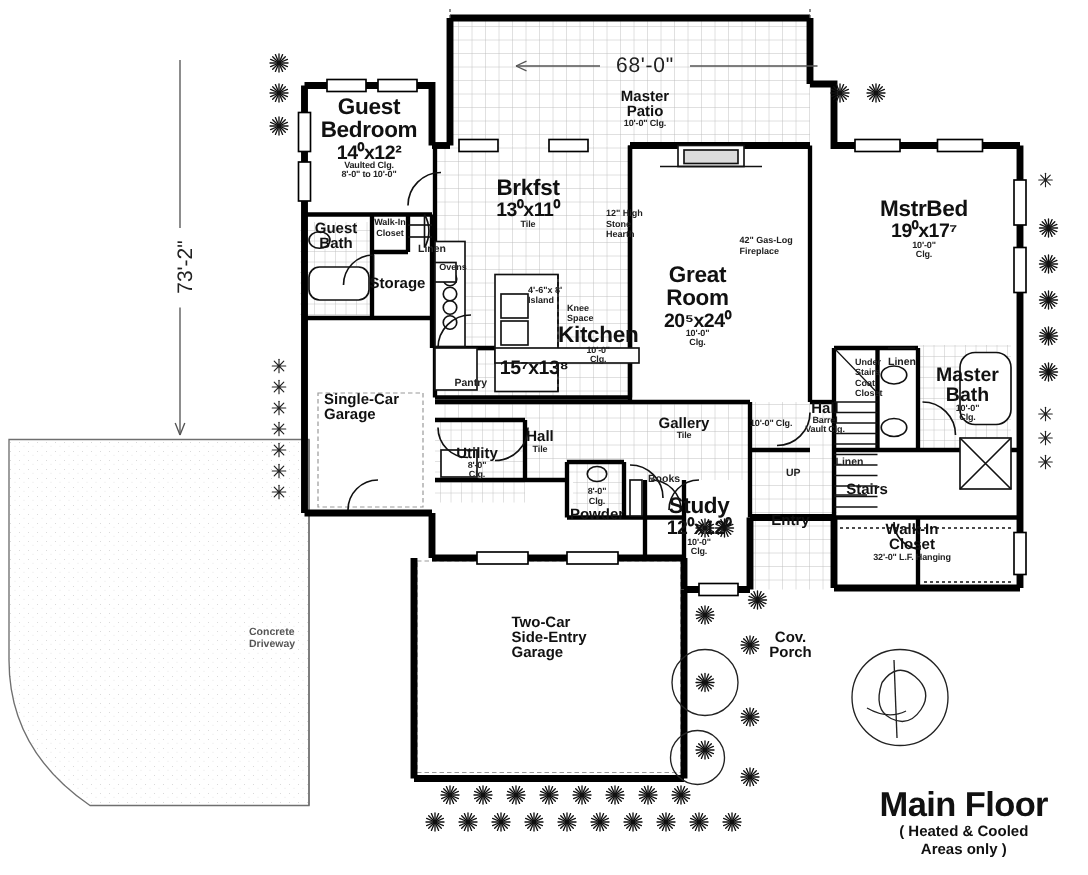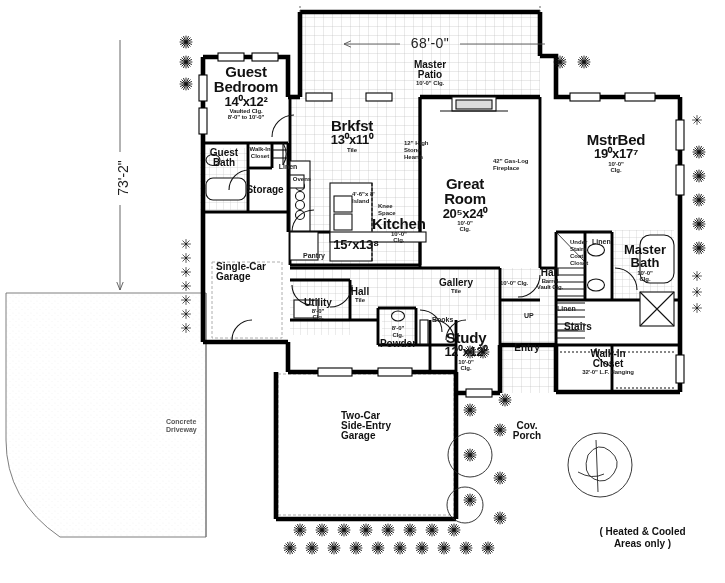--- a/index.html
+++ b/index.html
@@ -549,16 +549,17 @@
   <div class="room-name rm-sm">Side-Entry</div>
   <div class="room-name rm-sm">Garage</div>
 </div>
 
 <div class="lbl note7 grey" style="left:166px;top:418px;">
   <div>Concrete</div>
   <div>Driveway</div>
 </div>
 
 <div class="lbl" style="left:565px;top:525px;text-align:center;width:155px;">
+  <div class="title-main">Main Floor</div>
   <div class="title-paren" style="margin-top:1px;">( Heated &amp; Cooled</div>
   <div class="title-paren">Areas only )</div>
 
 </div>
 
 </body></html>

